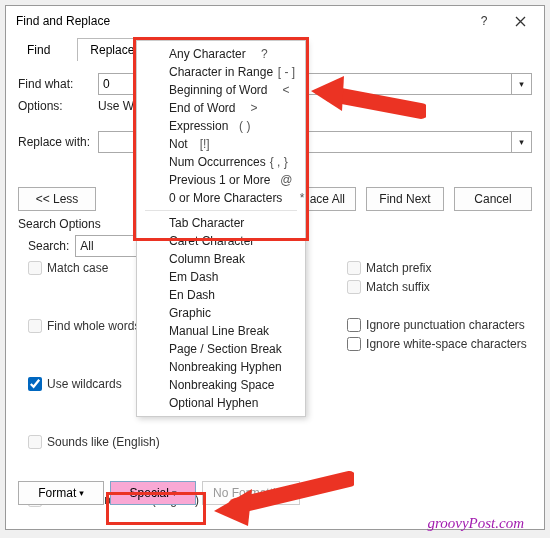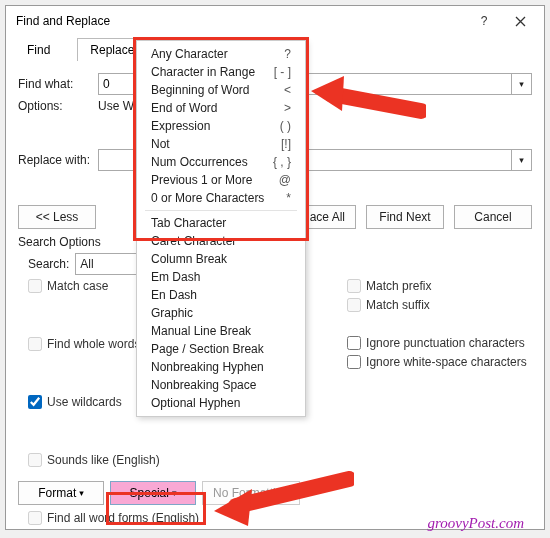--- a/index.html
+++ b/index.html
@@ -24,21 +24,21 @@
   .col{display:flex;flex-direction:column;gap:5px;}
   .chk{display:flex;align-items:center;gap:5px;font-size:12px;color:#333;}
   .chk input{width:14px;height:14px;margin:0;}
   .chk.checked input{accent-color:#0067c0;}
   .srow{display:flex;align-items:center;gap:6px;margin:4px 0;}
   .small-combo{width:78px;height:22px;border:1px solid #aaa;display:flex;align-items:center;justify-content:space-between;padding:0 4px;font-size:12px;}
   .footerrow{position:absolute;left:12px;bottom:24px;display:flex;align-items:center;gap:6px;}
   .footerrow .btn{min-width:86px;}
   .special{background:#f9a8d4;border:1px solid #7ea6c7;}
   .menubox{position:absolute;left:130px;top:34px;width:170px;background:#fff;border:1px solid #ccc;box-shadow:2px 2px 6px rgba(0,0,0,.18);font-size:12px;padding:4px 0;}
-  .menubox .mi{display:flex;justify-content:space-between;padding:2px 14px 2px 14px;color:#222;white-space:nowrap;}
+  .menubox .mi{display:flex;justify-content:flex-start;padding:2px 14px 2px 32px;color:#222;white-space:nowrap;}
   .menubox .mi span.sym{min-width:22px;text-align:right;color:#555;}
   .menubox .sep{height:1px;background:#e3e3e3;margin:3px 8px;}
   .highlight-box{position:absolute;border:3px solid #eb3323;pointer-events:none;}
   .arrow{position:absolute;pointer-events:none;}
   .arrow svg{display:block;}
   .gp{position:absolute;right:20px;bottom:-3px;font-family:Georgia,serif;font-size:15px;font-style:italic;color:#a21caf;}
   .caron{font-size:9px;line-height:1;}
 </style>
 </head>
 <body>
@@ -64,21 +64,21 @@
       <span class="lbl">Find what:</span>
       <input class="txt" value="0" style="">
       <div class="combo-arrow">
           <span class="caron">▾</span>
         </div>
     </div>
     <div class="row">
       <span class="lbl">Options:</span>
       <span>Use Wildcards</span>
     </div>
-    <div class="row" style="margin-top:36px;">
+    <div class="row" style="margin-top:18px;">
       <span class="lbl">Replace with:</span>
       <input class="txt" value="" style="">
       <div class="combo-arrow">
           <span class="caron">▾</span>
         </div>
     </div>
 
     <div class="btnrow" style="margin-top:34px;">
       <div class="btn">&lt;&lt; Less</div>
       <div style="flex:1"></div>

